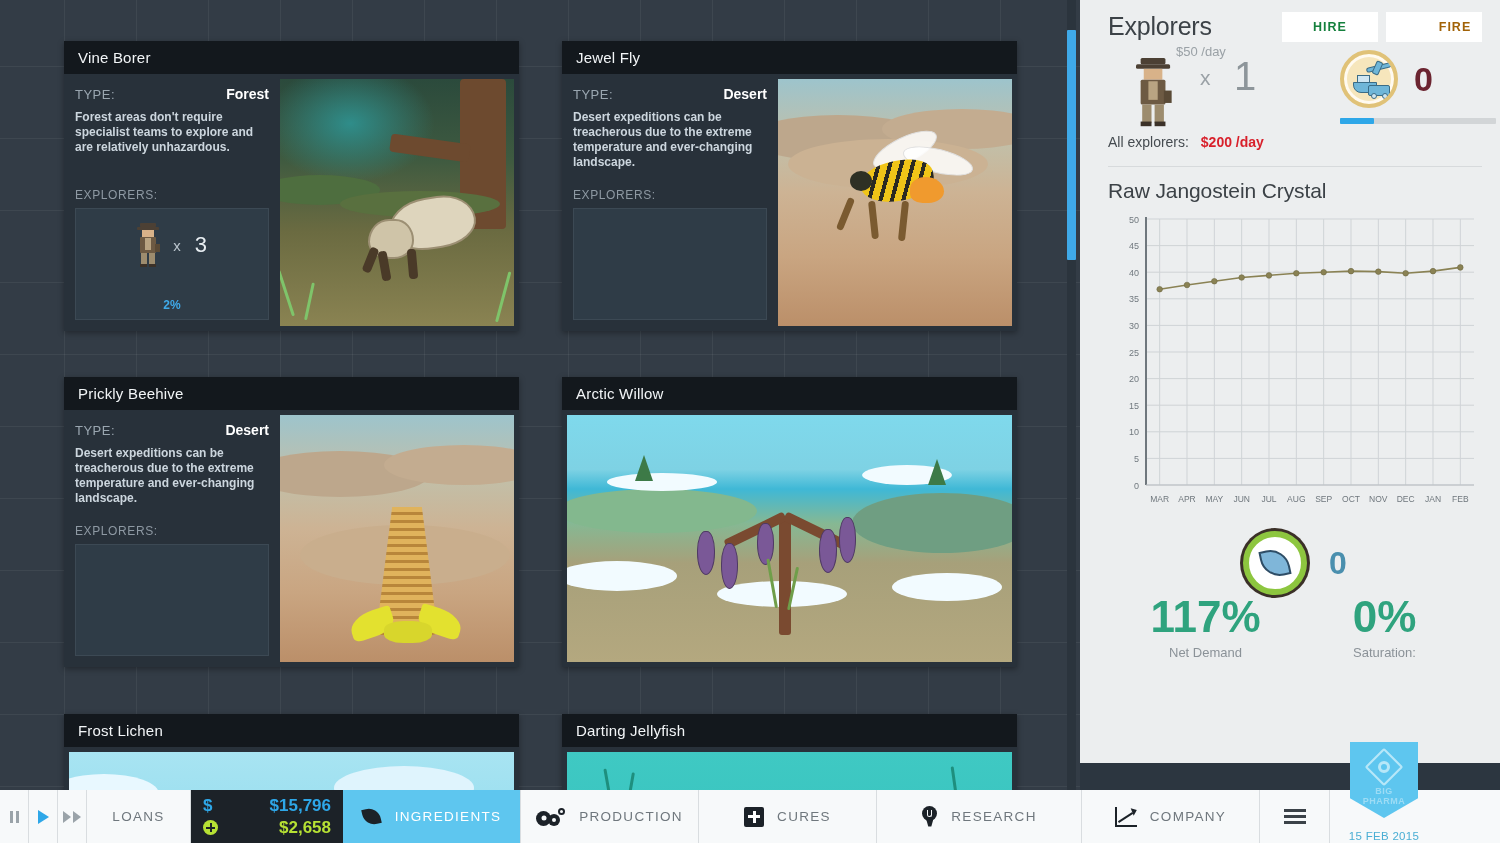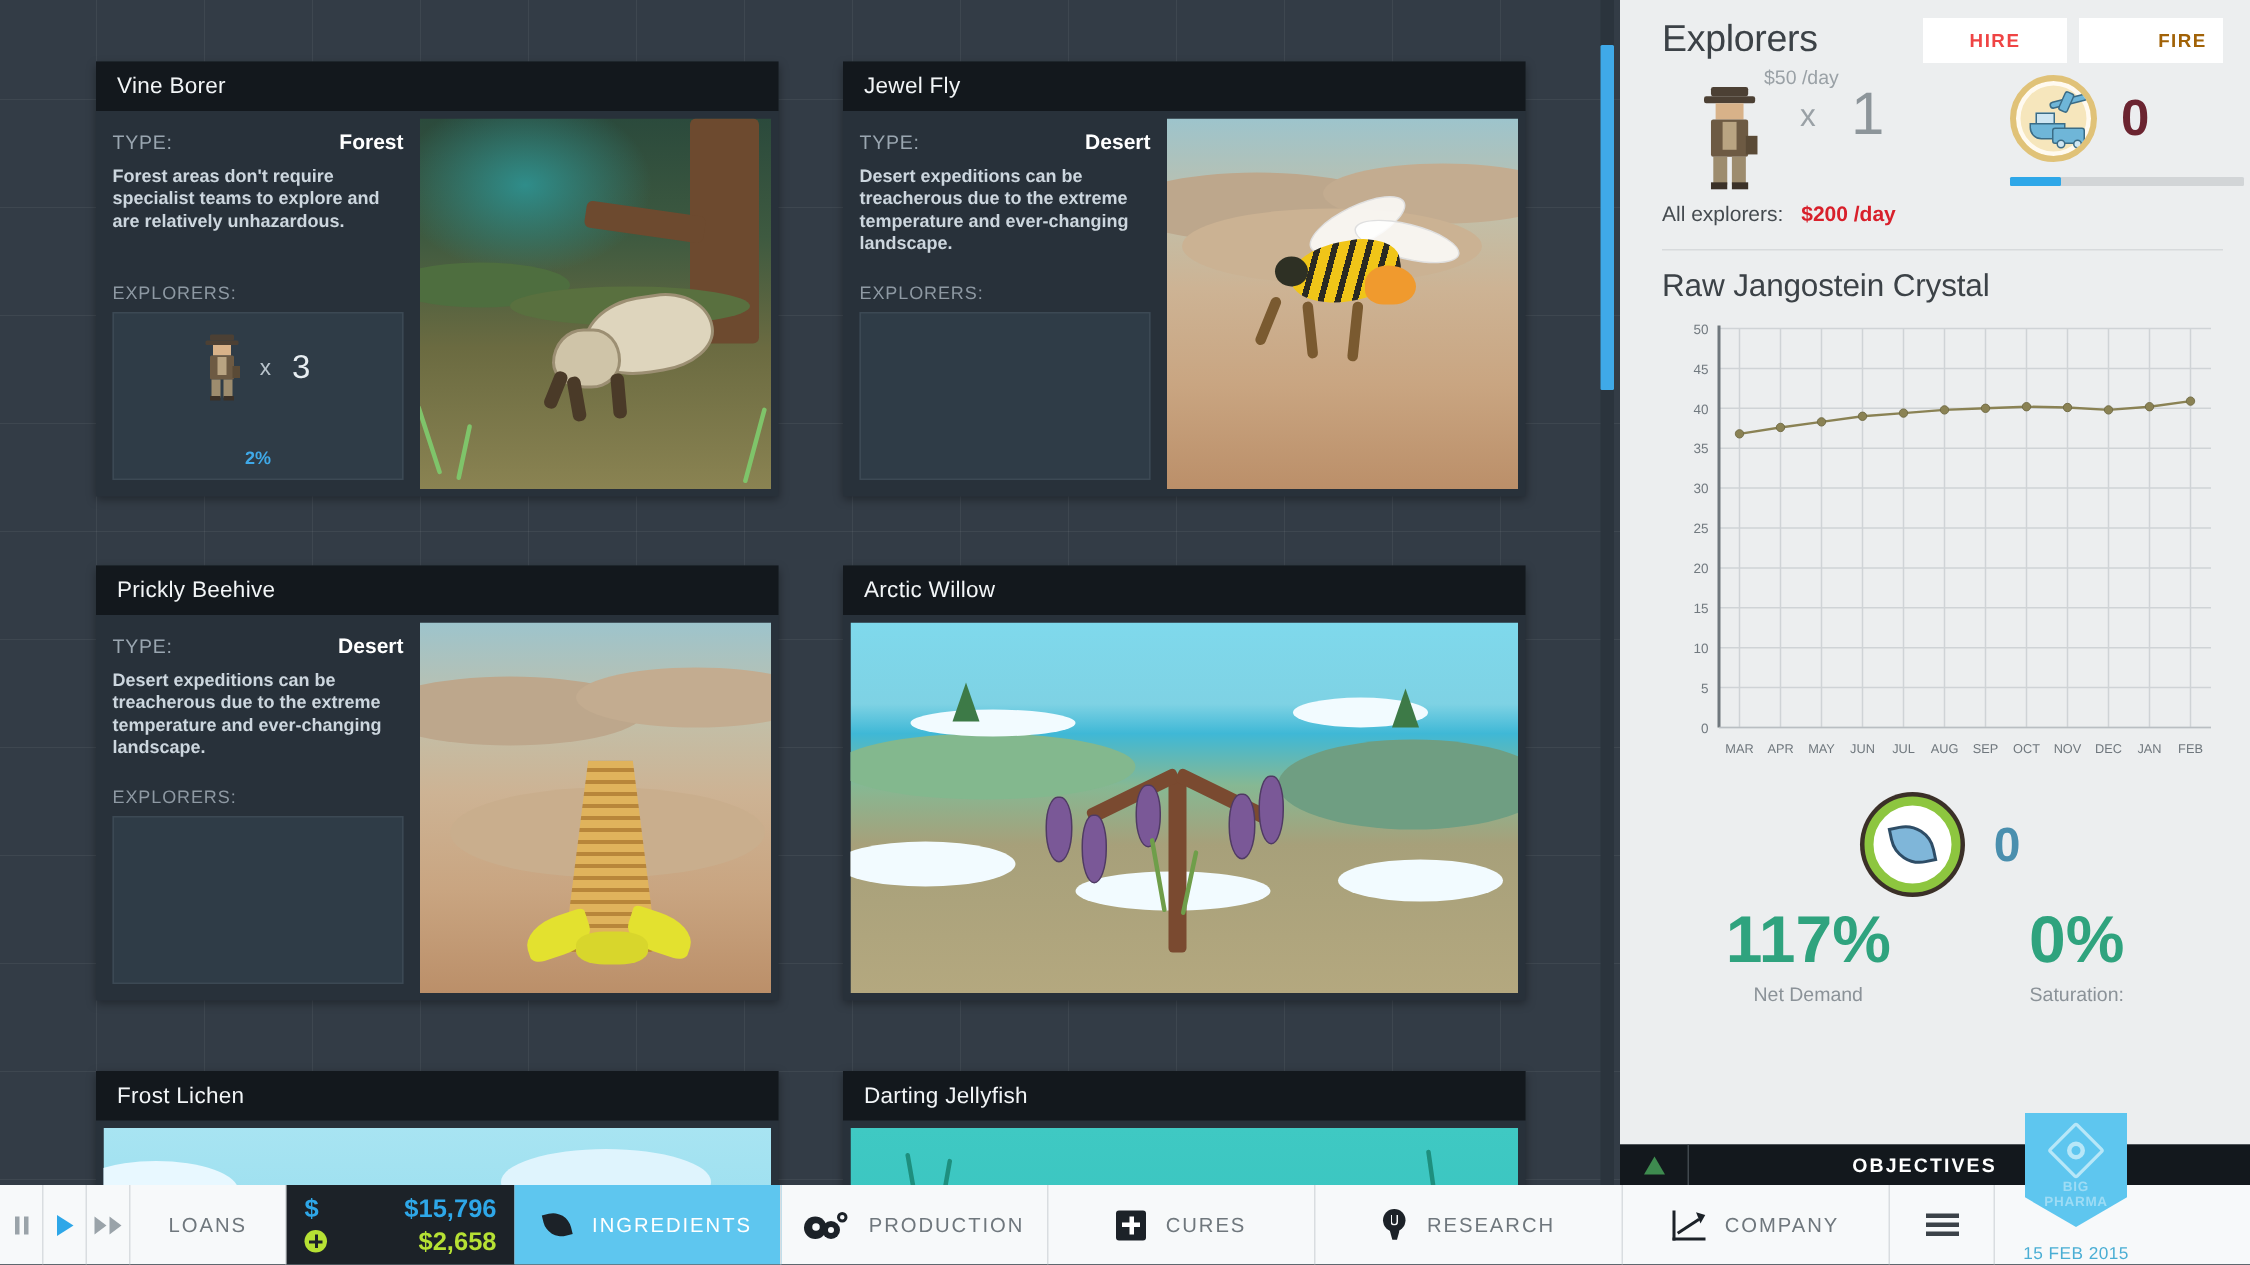--- a/index.html
+++ b/index.html
@@ -151,21 +151,21 @@
   .panel-title {
     font-size: 25px; color: #3c4247; font-weight: 400; flex: 1 1 auto;
     letter-spacing: -0.2px;
   }
   .btn {
     width: 96px; height: 30px; background: #ffffff; border: none;
     font-family: "Liberation Sans", sans-serif;
     font-size: 12.5px; font-weight: bold; letter-spacing: 1px;
     cursor: pointer;
   }
-  .btn-hire { color: #ef4444; margin-right: 8px; }
+  .btn-hire { color: #15803d; margin-right: 8px; }
   .btn-fire { color: #a16207; padding-left: 42px; }
 
   .explorer-stats { position: relative; height: 86px; margin-top: 2px; }
   .rate-text { color: #9aa1a6; font-size: 13px; position:absolute; left: 68px; top: 0; }
   .ex-figure-lg { position: absolute; left: 28px; top: 14px; transform: scale(1.55); transform-origin: top left;}
   .mult { position: absolute; left: 92px; top: 22px; color: #9aa1a6; font-size: 21px; }
   .ex-qty { position: absolute; left: 126px; top: 10px; color: #8d959a; font-size: 40px; font-weight: 300; }
 
   .ship-wrap { position: absolute; left: 232px; top: 6px; display: flex; align-items: center; gap: 16px; }
   .ship-medal {
@@ -205,21 +205,21 @@
     position: relative;
   }
   .leaf-shape {
     position: absolute; left: 12px; top: 12px; width: 28px; height: 28px;
     background: #7fb6d9; border: 2px solid #2e4d66;
     border-radius: 0 72% 0 72%;
     transform: rotate(-12deg);
   }
   .leaf-count { color: #4a8fae; font-size: 32px; font-weight: bold; }
 
-  .stats-row { display: flex; margin-top: 10px; padding: 0 8px; }
+  .stats-row { display: flex; padding: 0 8px; }
   .stat { flex: 1 1 0; text-align: center; }
   .stat-big { font-size: 44px; font-weight: bold; color: #2fa37e; line-height: 1; }
   .stat-lbl { font-size: 13px; color: #8b9298; margin-top: 6px; }
 
   
   .objectives-bar {
     position: absolute; left: 1080px; top: 763px; width: 420px; height: 27px;
     background: #13181d; display: flex; align-items: center;
   }
   .obj-alert {
@@ -637,26 +637,20 @@
         <div class="stat-big">117%</div>
         <div class="stat-lbl">Net Demand</div>
       </div>
       <div class="stat">
         <div class="stat-big">0%</div>
         <div class="stat-lbl">Saturation:</div>
       </div>
     </div>
   </div>
 
-  <div class="objectives-bar">
-    <div class="obj-alert">
-      <span class="tri-warn"></span>
-    </div>
-    <div class="obj-label">OBJECTIVES</div>
-  </div>
 
   <div class="bottom-bar">
 
     <div class="speed-btn">
       <span class="pause-ic">
           <i></i>
           <i></i>
         </span>
     </div>
     <div class="speed-btn">

